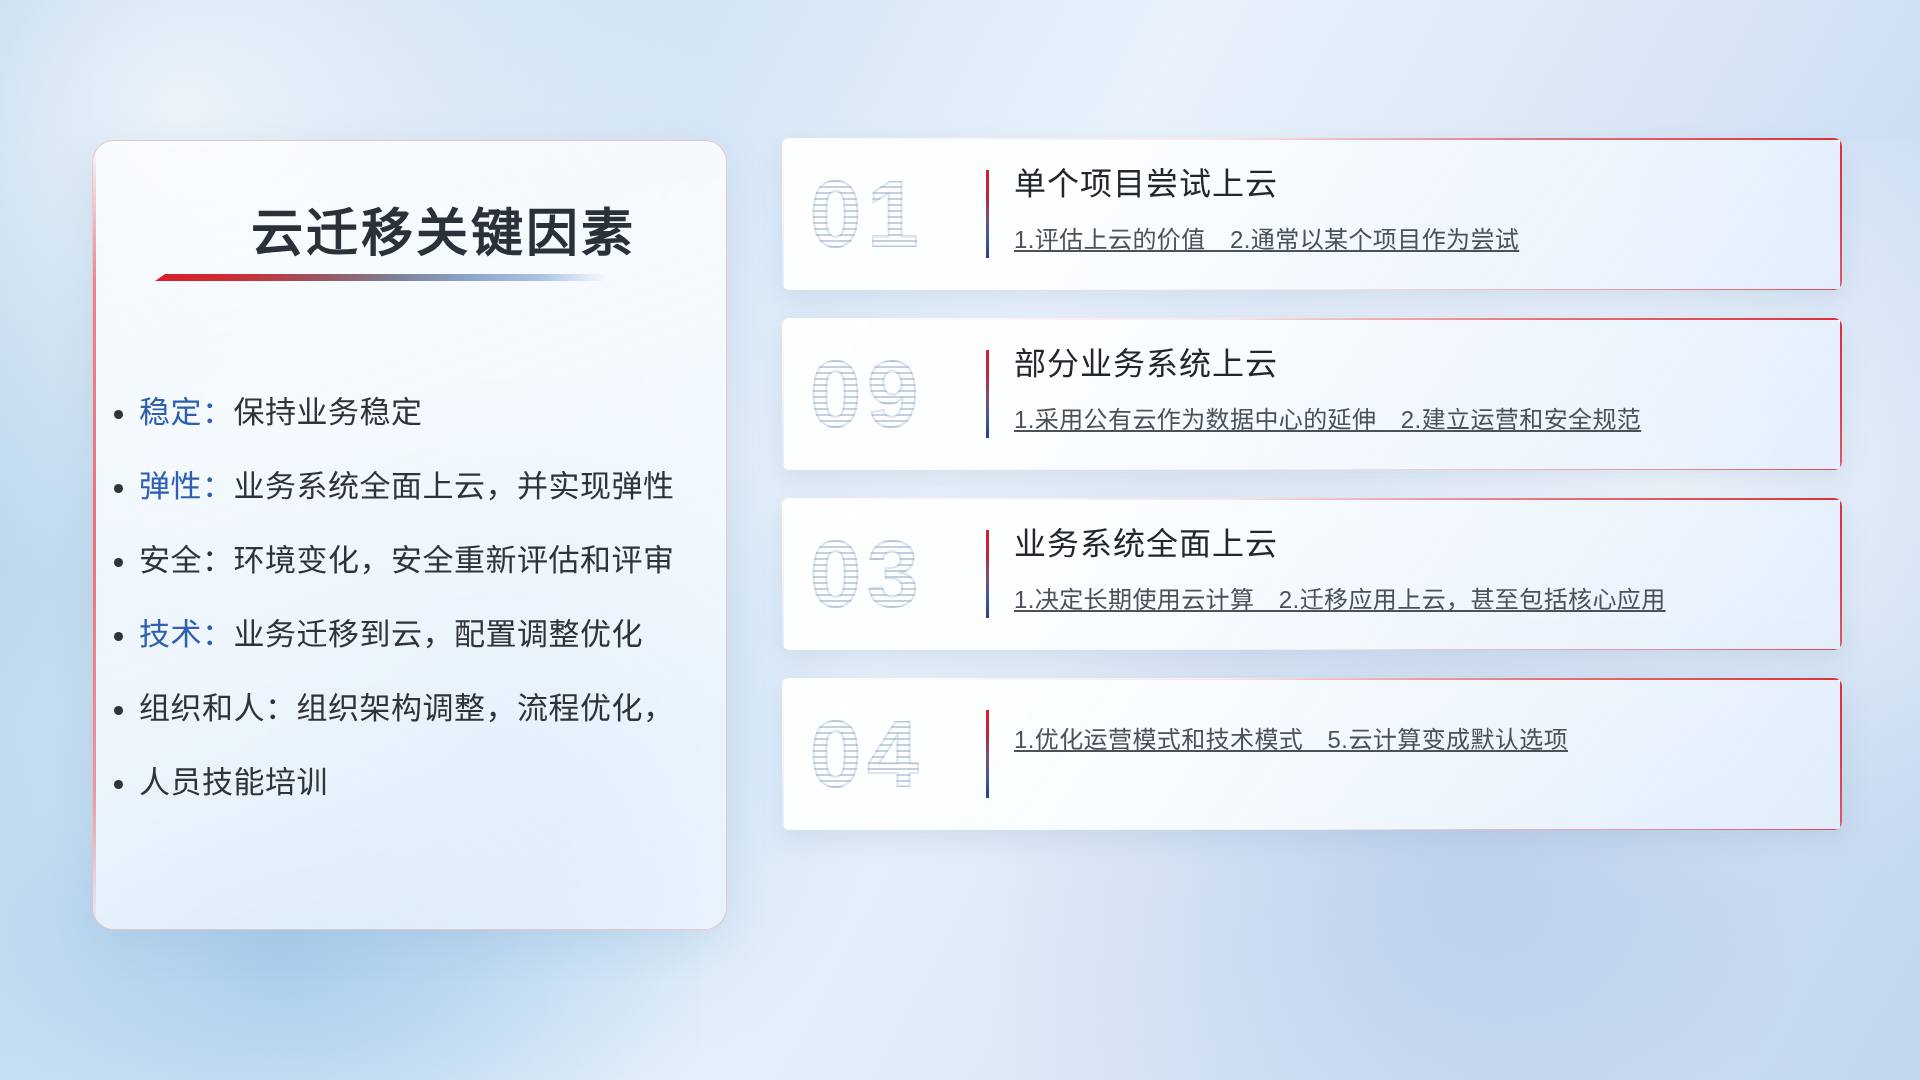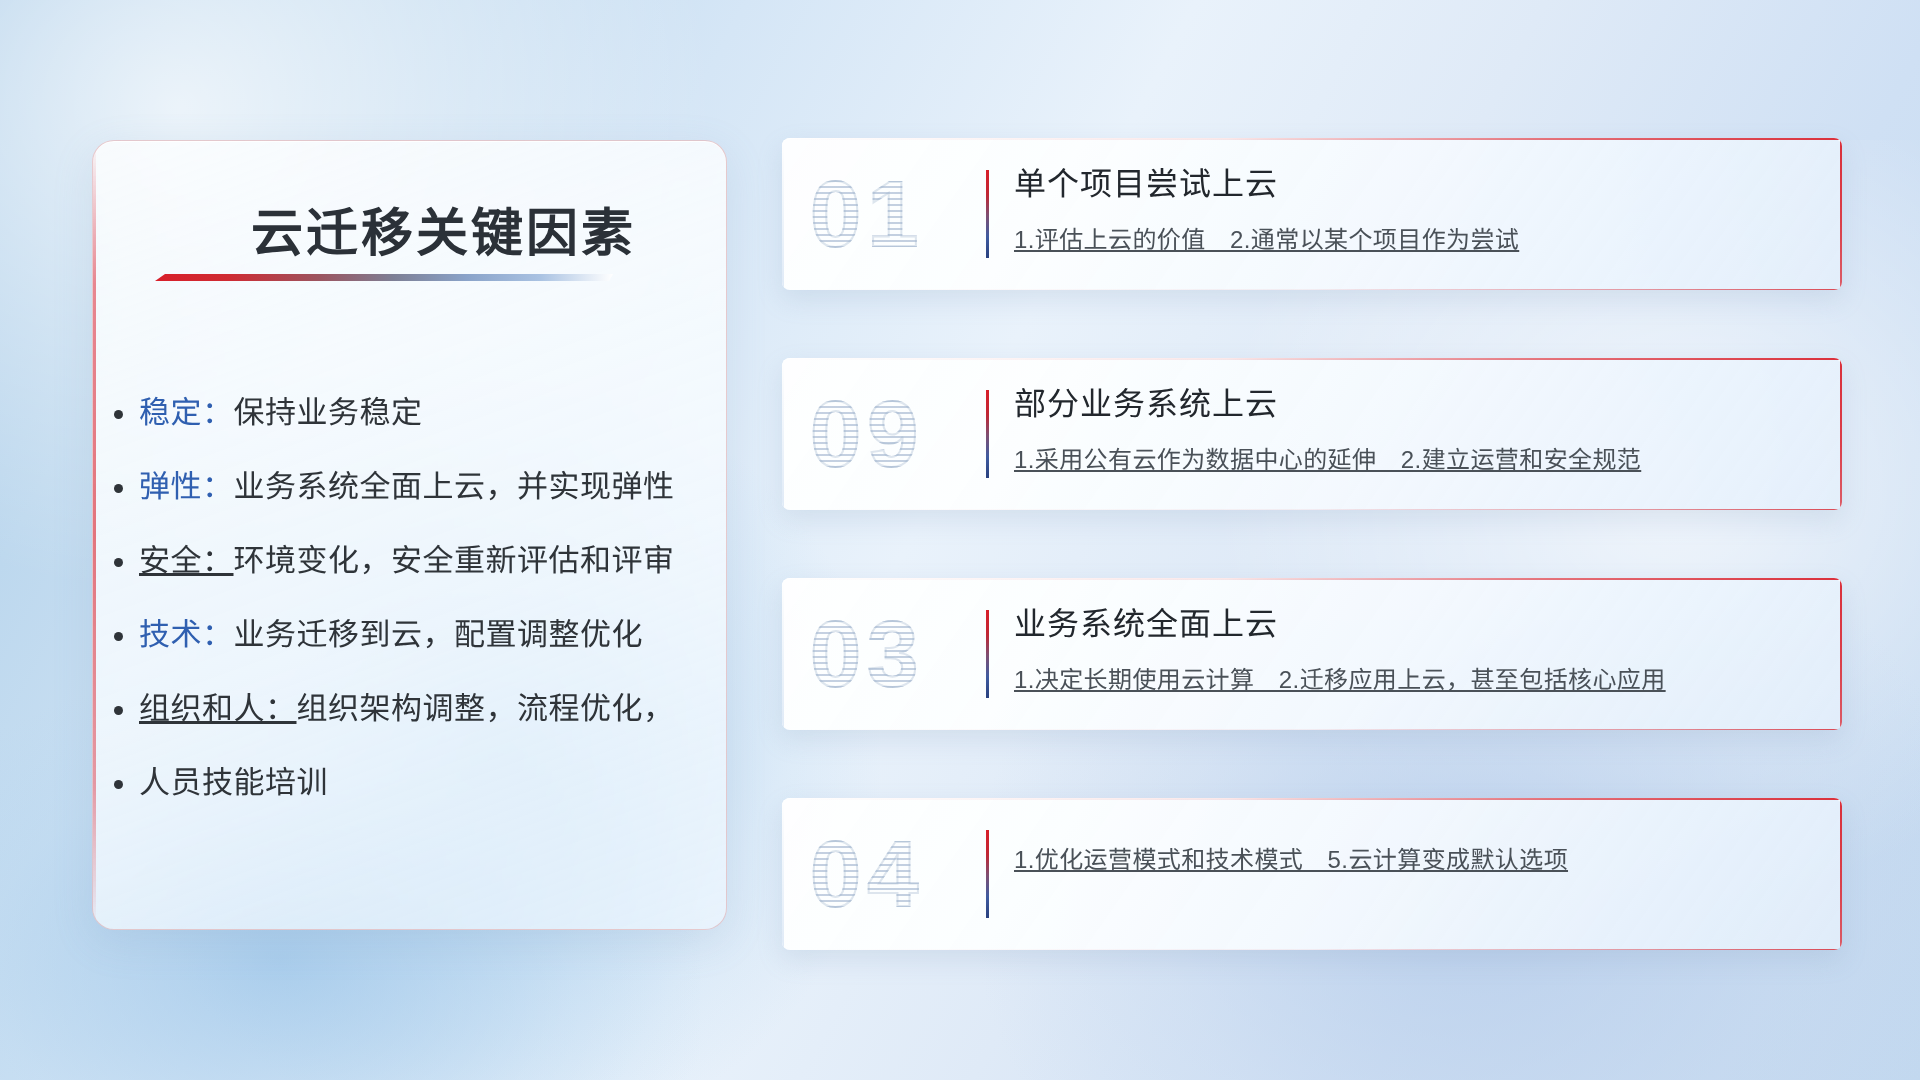--- a/index.html
+++ b/index.html
@@ -139,34 +139,34 @@
     right: 34px;
   }
   .panel-item {
     font-size: 31px;
     line-height: 74px;
     color: #2f3439;
     white-space: nowrap;
     letter-spacing: 0.5px;
   }
   .panel-item .label-blue { color: #2f5fb0; }
-  .panel-item .label-dark { color: #2f3439; text-decoration: underline; }
+  .panel-item .label-dark { color: #2f3439; }
 
   
   .cards {
     position: absolute;
     left: 782px;
     top: 138px;
     width: 1060px;
   }
 
   .card {
     position: relative;
     height: 152px;
-    margin-bottom: 68px;
+    margin-bottom: 28px;
     border-radius: 8px;
     background:
       linear-gradient(125deg,
         rgba(255,255,255,0.95) 0%,
         rgba(252,254,255,0.97) 26%,
         rgba(244,249,254,0.95) 56%,
         rgba(235,244,253,0.90) 80%,
         rgba(228,239,251,0.86) 100%);
     box-shadow:
       0 10px 26px rgba(120,150,185,0.18),

